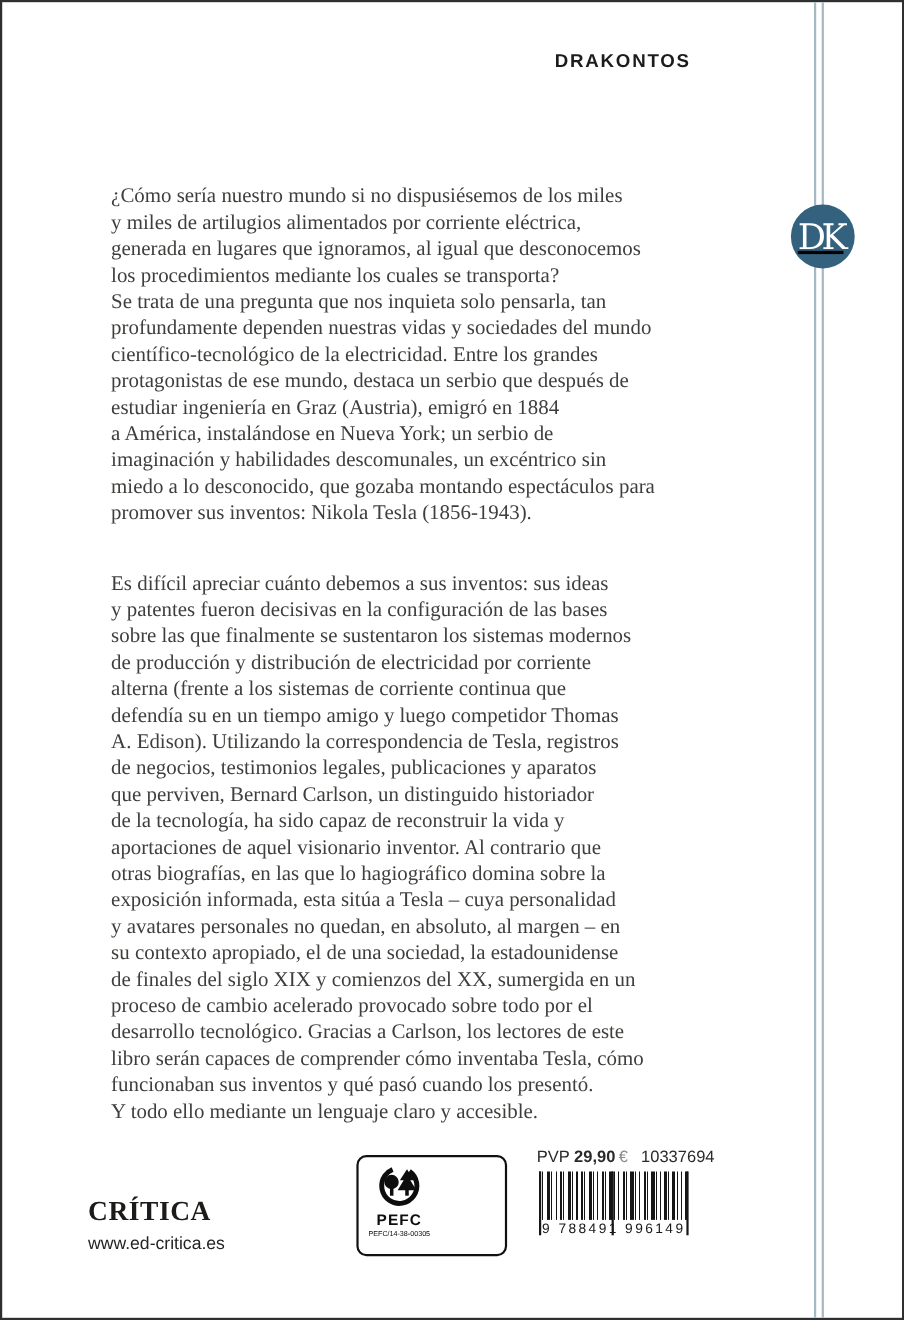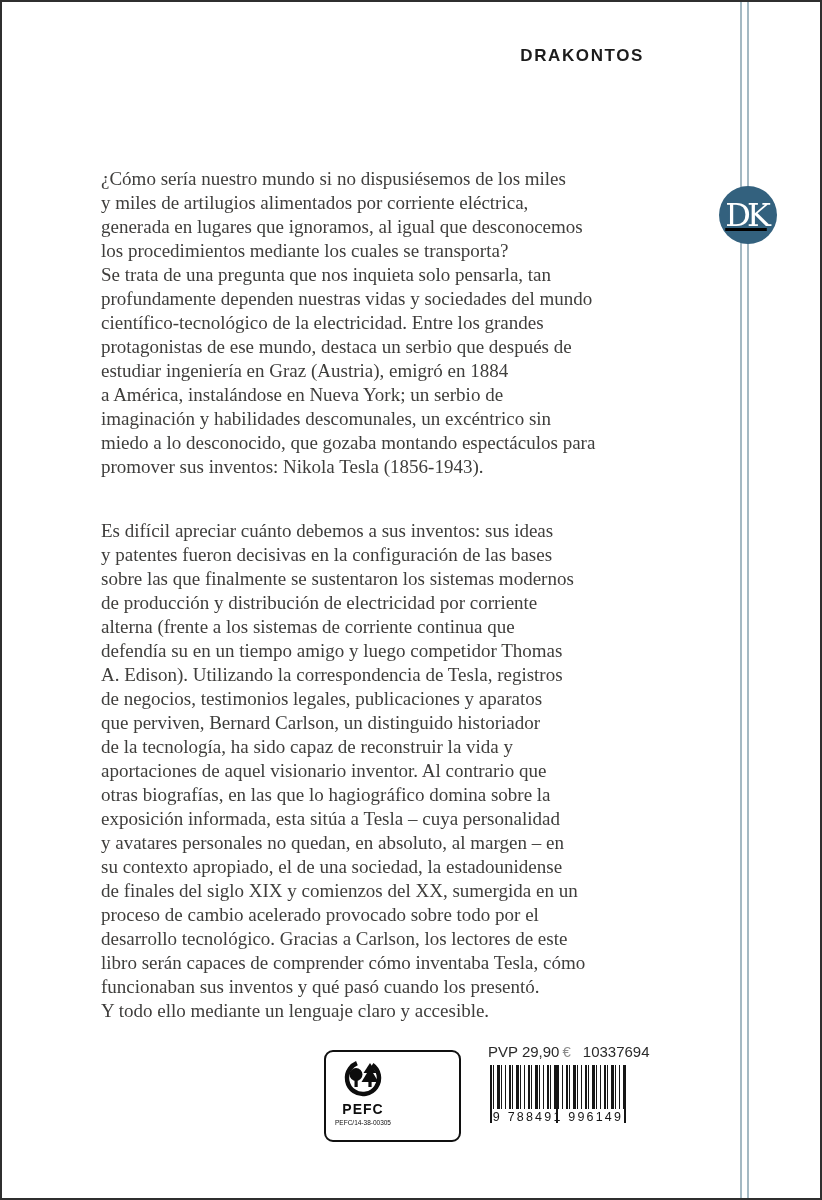--- a/index.html
+++ b/index.html
@@ -19,21 +19,21 @@
   }
   
   .spine-rule{
     position:absolute;top:0;bottom:0;left:738px;width:9px;
     border-left:2px solid var(--spine-rule);
     border-right:2px solid var(--spine-rule);
     z-index:1;
   }
   
   .collection{
-    position:absolute;top:44px;right:176px;
+    position:absolute;top:44px;right:192px;
     font-family:"Liberation Sans","DejaVu Sans",sans-serif;
     font-size:17px;font-weight:bold;letter-spacing:1.6px;
     color:#1c1c1c;
   }
   
   .dk-badge{
     position:absolute;left:717px;top:184px;width:58px;height:58px;
     background:var(--dk-circle);border-radius:50%;
     display:flex;align-items:center;justify-content:center;
     z-index:2;
@@ -80,21 +80,21 @@
   .pefc-title{font-size:7.5px;font-weight:bold;color:#0d0d0d;}
   .pefc-desc{font-size:7px;line-height:1.45;color:#0d0d0d;margin-top:10px;white-space:pre-line;font-weight:bold;}
   .pefc-site{font-size:7px;font-weight:bold;color:#0d0d0d;margin-top:10px;}
   
   .price-row{
     position:absolute;left:486px;top:1041px;width:146px;
     display:flex;justify-content:space-between;align-items:baseline;
     font-family:"Liberation Sans","DejaVu Sans",sans-serif;
     font-size:15px;color:#2a2a2a;white-space:nowrap;
   }
-  .price-amount{font-weight:normal;}
+  .price-amount{font-weight:bold;}
   .price-currency{color:#8a8a8a;padding-left:3px;}
   .price-code{padding-left:12px;}
   .barcode{position:absolute;left:486px;top:1063px;width:140px;height:62px;}
   .bars{
     position:absolute;left:2px;top:0;width:136px;height:48px;
     background:repeating-linear-gradient(90deg,
       #161616 0 2px,#fff 2px 3px,
       #161616 3px 4px,#fff 4px 7px,
       #161616 7px 10px,#fff 10px 11px,
       #161616 11px 12px,#fff 12px 15px,
@@ -155,20 +155,24 @@
 y avatares personales no quedan, en absoluto, al margen – en
 su contexto apropiado, el de una sociedad, la estadounidense
 de finales del siglo XIX y comienzos del XX, sumergida en un
 proceso de cambio acelerado provocado sobre todo por el
 desarrollo tecnológico. Gracias a Carlson, los lectores de este
 libro serán capaces de comprender cómo inventaba Tesla, cómo
 funcionaban sus inventos y qué pasó cuando los presentó.
 Y todo ello mediante un lenguaje claro y accesible.</div>
   </div>
 
+  <div class="publisher">
+    <div class="publisher-name">CRÍTICA</div>
+    <div class="publisher-site">www.ed-critica.es</div>
+  </div>
 
   <div class="pefc-box">
     <div class="pefc-left">
       <svg width="50" height="42" viewBox="0 0 50 42">
         <g fill="none" stroke="#0d0d0d" stroke-width="4.5">
           <circle cx="25" cy="19" r="16" stroke-dasharray="84 17" transform="rotate(-55 25 19)"></circle>
         </g>
         <g fill="#0d0d0d">
           <circle cx="18" cy="15.5" r="6.5"></circle>
           <rect x="16.5" y="20" width="3.2" height="8"></rect>

